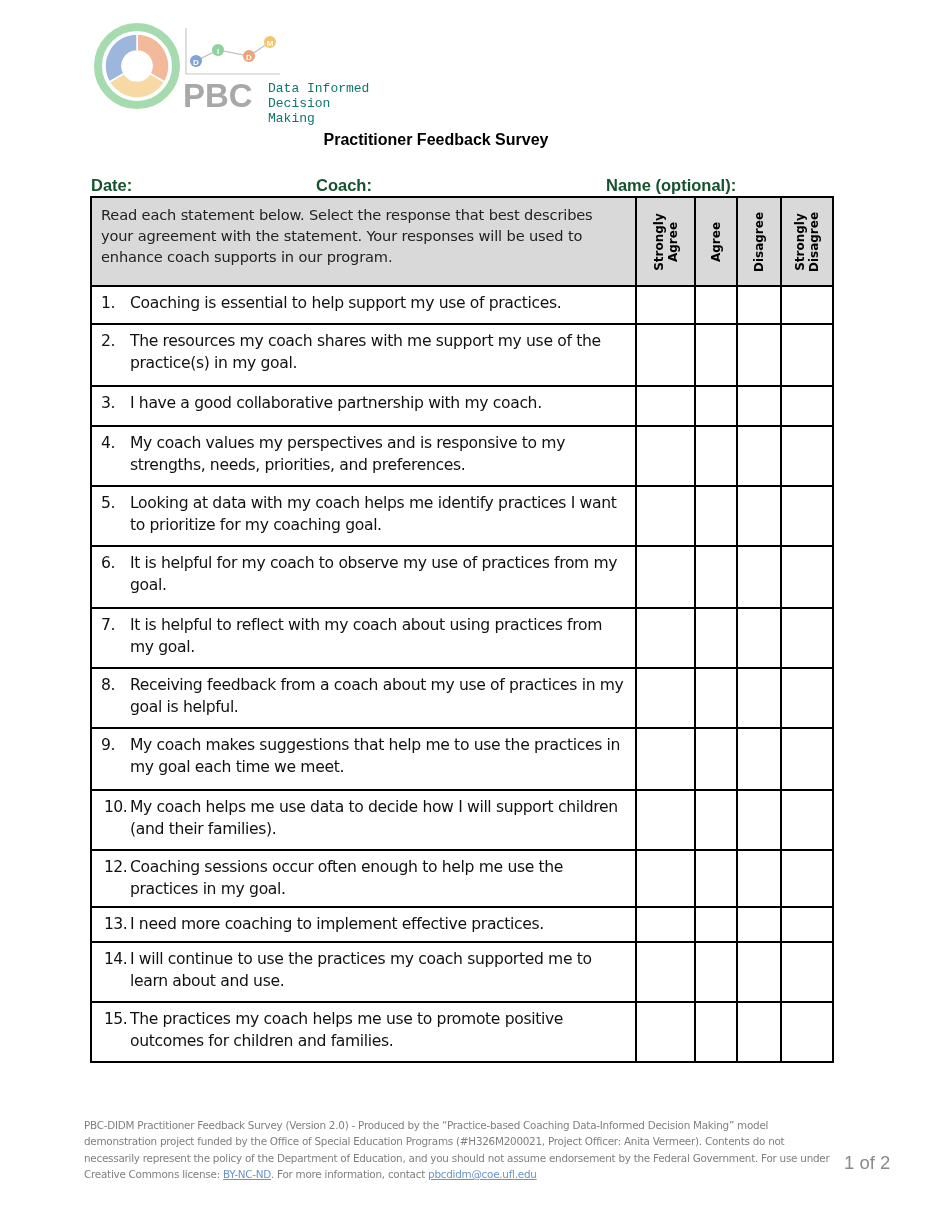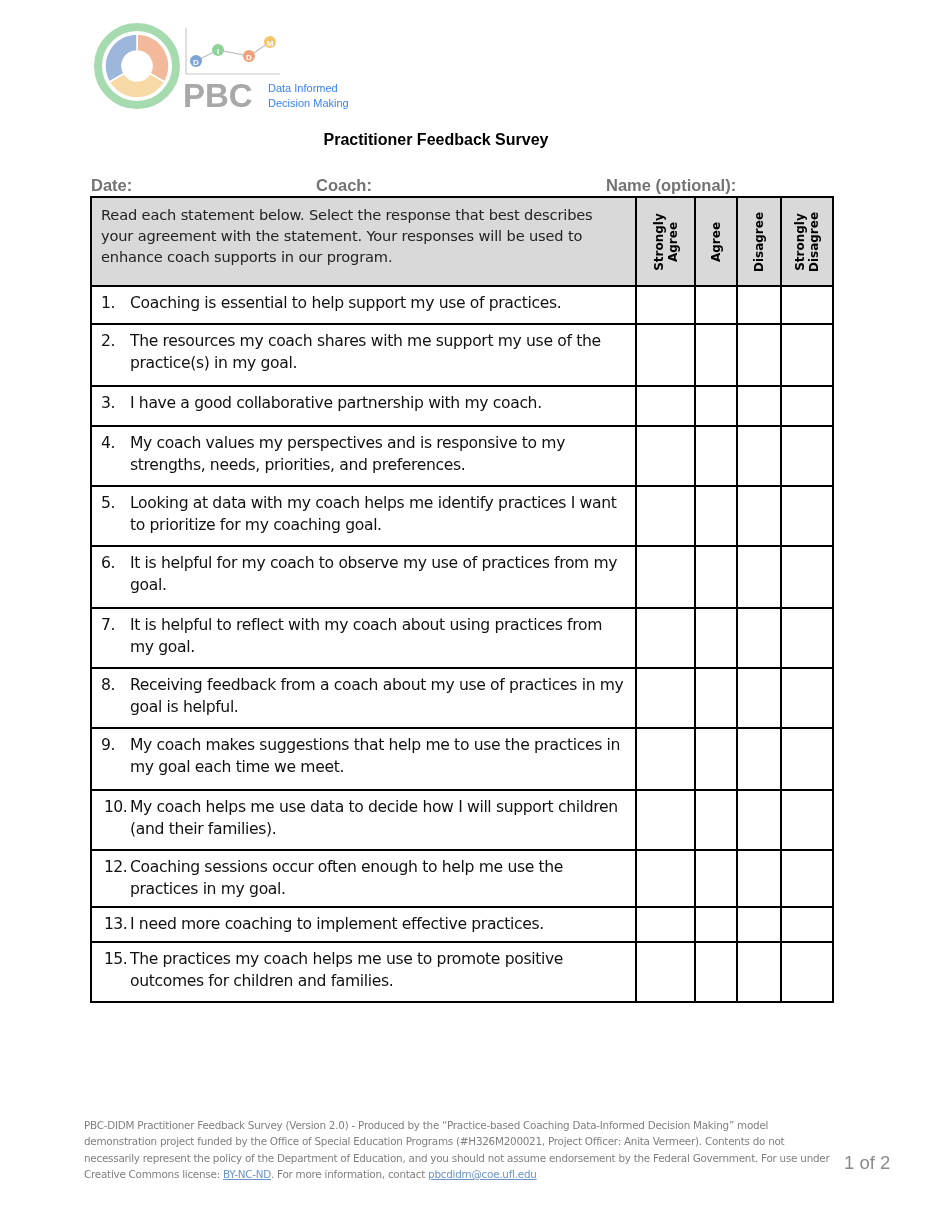--- a/index.html
+++ b/index.html
@@ -2,25 +2,25 @@
 <html><head>
 <meta charset="utf-8">
 <style>
   * { box-sizing: border-box; margin: 0; padding: 0; }
   html, body { width: 940px; height: 1222px; background: #ffffff; overflow: hidden; }
   body { position: relative; font-family: "DejaVu Sans", sans-serif; color: #111; }
 
   .logo { position: absolute; left: 94px; top: 22px; width: 290px; height: 92px; }
   .logo svg { position: absolute; left: 0; top: 0; }
   .logo-pbc { position: absolute; left: 89px; top: 55px; font-family: "Liberation Sans", sans-serif; font-weight: bold; font-size: 33px; color: #a8a8a8; letter-spacing: 0px; }
-  .logo-tag { position: absolute; left: 174px; top: 59px; font-family: Liberation Sans, sans-serif; font-size: 11px; line-height: 15px; color: #3b82f6; }
+  .logo-tag { position: absolute; left: 174px; top: 59px; font-family: Liberation Mono, monospace; font-size: 13px; line-height: 15px; color: #0f766e; }
 
   .title { position: absolute; left: 0; width: 872px; top: 131px; text-align: center; font-family: "Liberation Sans", sans-serif; font-weight: bold; font-size: 16px; color: #000; }
 
-  .meta { position: absolute; top: 176px; font-family: "Liberation Sans", sans-serif; font-weight: bold; font-size: 16.5px; color: #737373; }
+  .meta { position: absolute; top: 176px; font-family: "Liberation Sans", sans-serif; font-weight: bold; font-size: 16.5px; color: #14532d; }
   .meta-date { left: 91px; }
   .meta-coach { left: 316px; }
   .meta-name { left: 606px; }
 
   .survey { position: absolute; left: 90px; top: 196px; width: 742px; border-collapse: collapse; table-layout: fixed; }
   .survey td, .survey th { border: 2px solid #000; padding: 0; }
   .survey col.c-text { width: 545px; }
   .survey col.c-sa { width: 59px; }
   .survey col.c-a { width: 42px; }
   .survey col.c-d { width: 44px; }
@@ -254,20 +254,32 @@
           </div>
         </td>
         <td class="resp"></td>
         <td class="resp"></td>
         <td class="resp"></td>
         <td class="resp"></td>
       </tr>
       <tr class="q" style="height: 60px;">
         <td class="qtext">
           <div class="qwrap">
+            <span class="qnum wide">14.</span>
+            <span class="qbody">I will continue to use the practices my coach supported me to learn about and use.</span>
+          </div>
+        </td>
+        <td class="resp"></td>
+        <td class="resp"></td>
+        <td class="resp"></td>
+        <td class="resp"></td>
+      </tr>
+      <tr class="q" style="height: 60px;">
+        <td class="qtext">
+          <div class="qwrap">
             <span class="qnum wide">15.</span>
             <span class="qbody">The practices my coach helps me use to promote positive outcomes for children and families.</span>
           </div>
         </td>
         <td class="resp"></td>
         <td class="resp"></td>
         <td class="resp"></td>
         <td class="resp"></td>
       </tr>
     </tbody>

